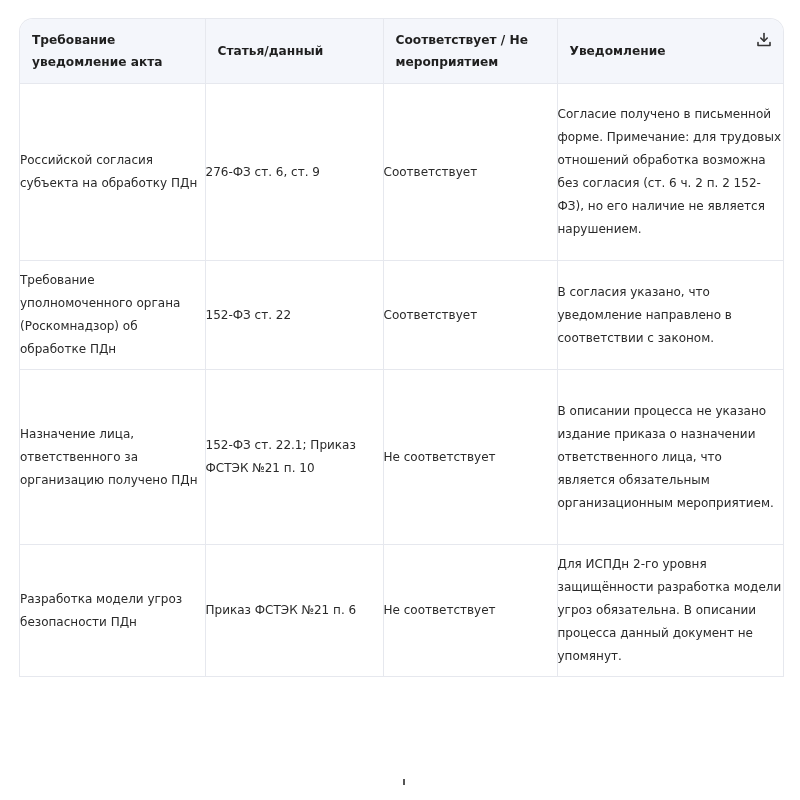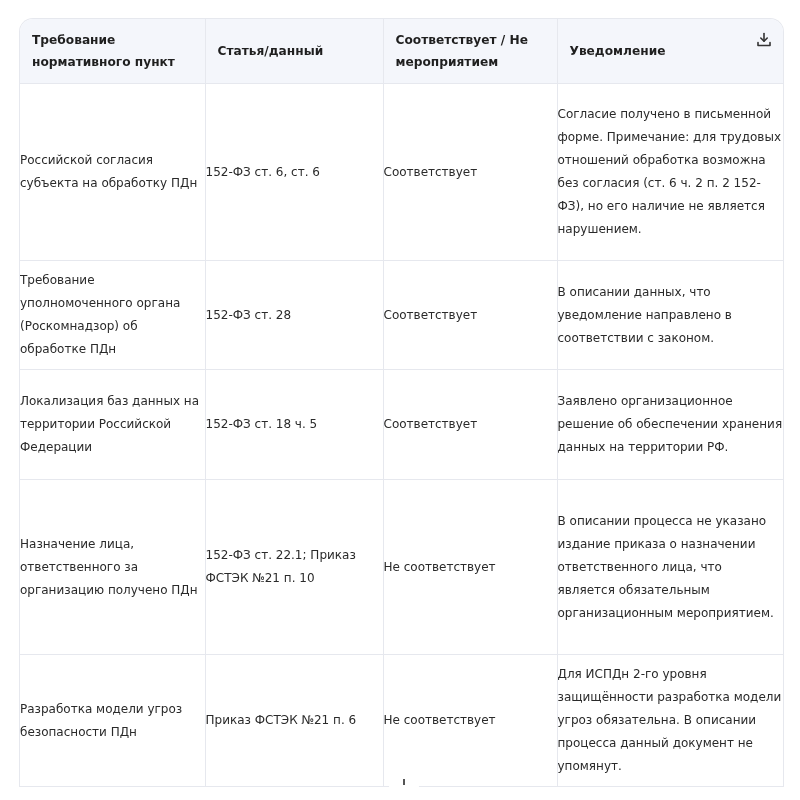--- a/index.html
+++ b/index.html
@@ -58,53 +58,47 @@
 <div class="table-wrap">
   <table>
     <colgroup>
         <col class="c1">
         <col class="c2">
         <col class="c3">
         <col class="c4">
       </colgroup>
     <thead>
       <tr>
-        <th>Требование нормативного пункт</th>
+        <th>Требование уведомление акта</th>
         <th>Статья/данный</th>
         <th>Соответствует / Не мероприятием</th>
         <th>
           <span>Уведомление</span>
           <span class="download-btn">
             <svg width="18" height="18" viewBox="0 0 18 18" fill="none" stroke="#333" stroke-width="1.6" stroke-linecap="round" stroke-linejoin="round">
               <path d="M9 2.5v7.5"></path>
                 <path d="M5.8 7l3.2 3.2L12.2 7"></path>
                 <path d="M3 11.5v3h12v-3"></path>
             </svg>
           </span>
         </th>
       </tr>
     </thead>
     <tbody>
       <tr style="height:177px">
         <td>Российской согласия субъекта на обработку ПДн</td>
-        <td>152-ФЗ ст. 6, ст. 6</td>
+        <td>276-ФЗ ст. 6, ст. 9</td>
         <td>Соответствует</td>
         <td>Согласие получено в письменной форме. Примечание: для трудовых отношений обработка возможна без согласия (ст. 6 ч. 2 п. 2 152-ФЗ), но его наличие не является нарушением.</td>
       </tr>
       <tr style="height:108px">
         <td>Требование уполномоченного органа (Роскомнадзор) об обработке ПДн</td>
-        <td>152-ФЗ ст. 28</td>
+        <td>152-ФЗ ст. 22</td>
         <td>Соответствует</td>
-        <td>В описании данных, что уведомление направлено в соответствии с законом.</td>
-      </tr>
-      <tr style="height:110px">
-        <td>Локализация баз данных на территории Российской Федерации</td>
-        <td>152-ФЗ ст. 18 ч. 5</td>
-        <td>Соответствует</td>
-        <td>Заявлено организационное решение об обеспечении хранения данных на территории РФ.</td>
+        <td>В согласия указано, что уведомление направлено в соответствии с законом.</td>
       </tr>
       <tr style="height:175px">
         <td>Назначение лица, ответственного за организацию получено ПДн</td>
         <td>152-ФЗ ст. 22.1; Приказ ФСТЭК №21 п. 10</td>
         <td>Не соответствует</td>
         <td>В описании процесса не указано издание приказа о назначении ответственного лица, что является обязательным организационным мероприятием.</td>
       </tr>
       <tr style="height:130px">
         <td>Разработка модели угроз безопасности ПДн</td>
         <td>Приказ ФСТЭК №21 п. 6</td>

